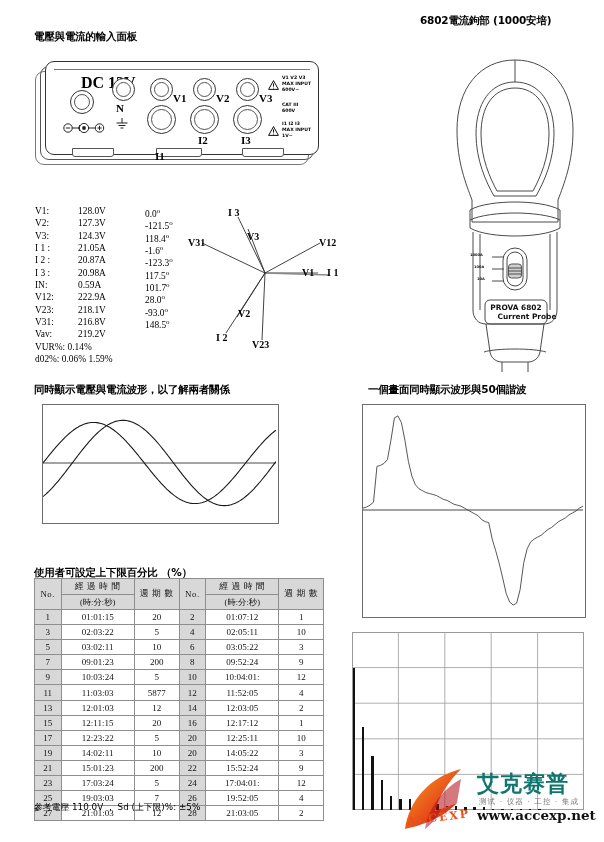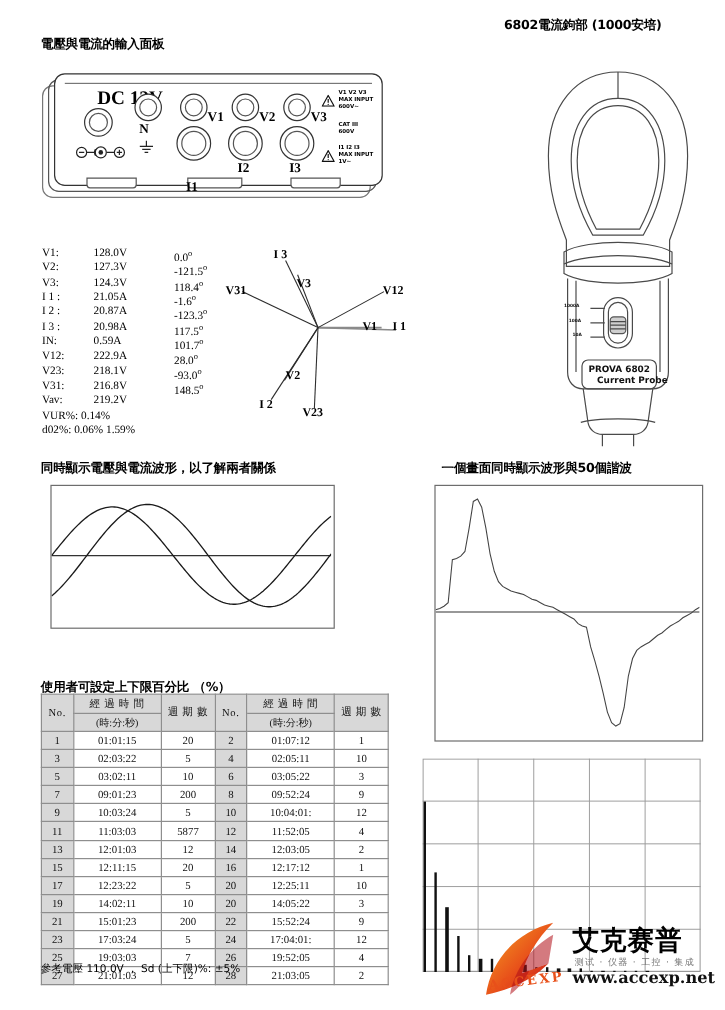--- a/index.html
+++ b/index.html
@@ -116,21 +116,21 @@
   
   #harmonic-chart { position:absolute; left:352px; top:632px; width:232px; height:178px; }
   #harm-grid { position:absolute; left:0; top:0; width:100%; height:100%; }
   #harm-bars { position:absolute; left:0; bottom:0; width:100%; height:100%; }
   .hbar { position:absolute; bottom:0; background:#111; }
 
   
   #watermark { position:absolute; left:395px; top:755px; width:205px; height:80px; }
   .wm-cn {
     position:absolute; font-family:Liberation Serif, serif; font-weight:700;
-    font-size:22px; color:#000000; letter-spacing:1px; white-space:nowrap;
+    font-size:22px; color:#0f766e; letter-spacing:1px; white-space:nowrap;
   }
   .wm-sub {
     position:absolute; font-family:"DejaVu Sans", sans-serif; font-size:7.5px;
     color:#777; letter-spacing:1.1px; white-space:nowrap;
   }
   .wm-url {
     position:absolute; font-family:"DejaVu Serif", serif; font-weight:700;
     font-size:13.5px; color:#111; letter-spacing:0px; white-space:nowrap;
   }
   .wm-accexp {

